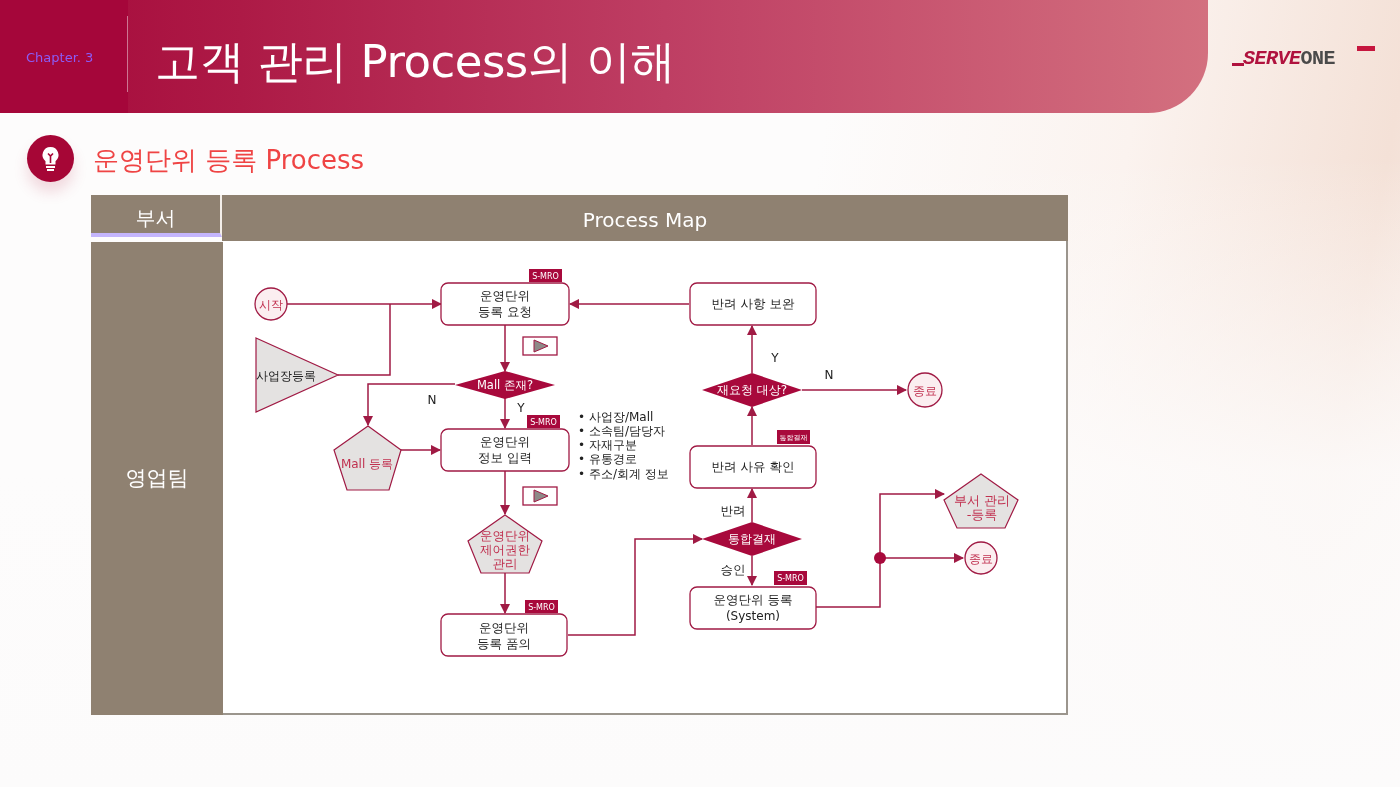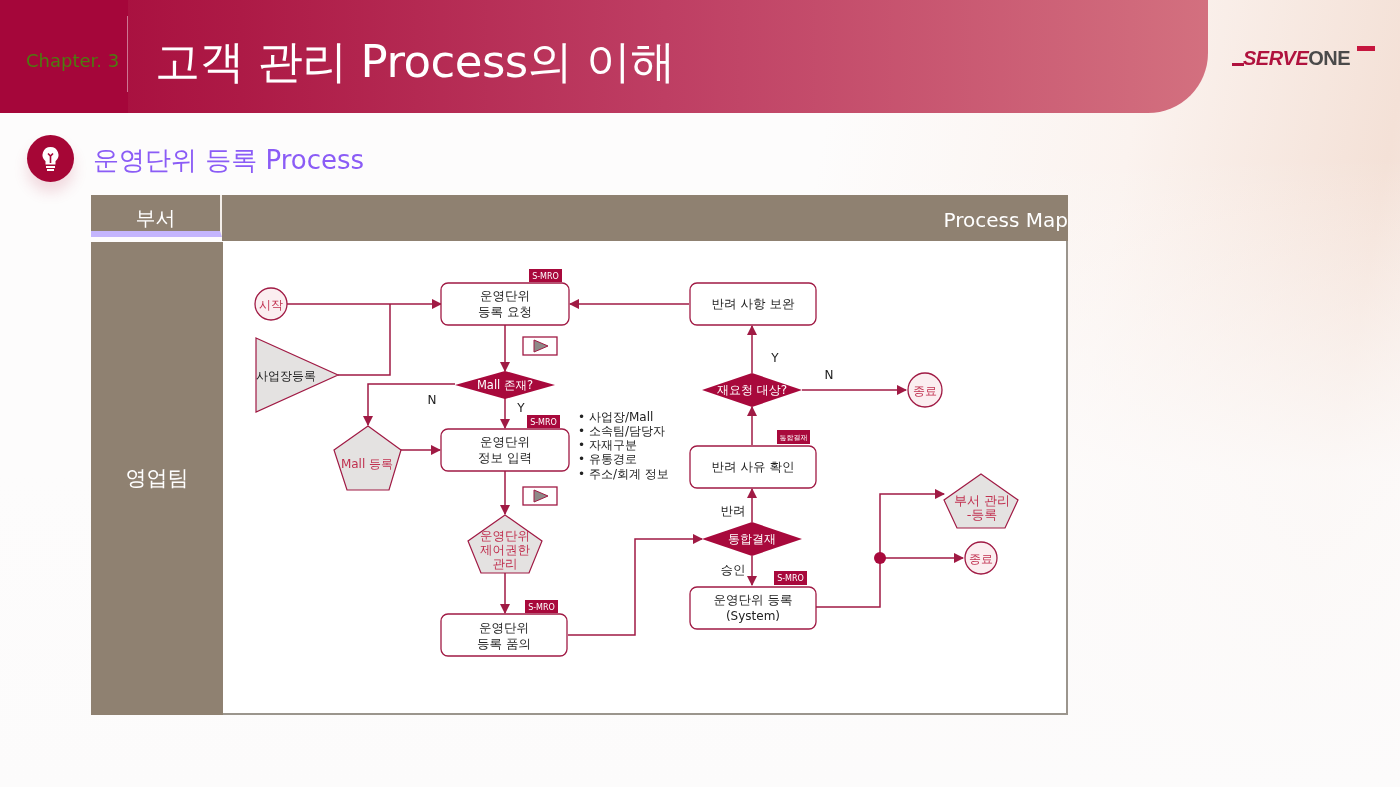--- a/index.html
+++ b/index.html
@@ -19,54 +19,54 @@
   }
   .header-left {
     position: absolute; left: 0; top: 0; width: 128px; height: 113px;
     background: #a5063a;
   }
   .header-divider {
     position: absolute; left: 127px; top: 16px; width: 1px; height: 76px;
     background: rgba(255,255,255,0.45);
   }
   .chapter {
-    position: absolute; left: 26px; top: 50px; color: #4d7c0f; font-size: 18px;
+    position: absolute; left: 26px; top: 50px; color: #8b5cf6; font-size: 13px;
   }
   .page-title {
     position: absolute; left: 155px; top: 32px; color: #fff; font-size: 45px; letter-spacing: -0.5px;
   }
   .logo {
     position: absolute; left: 1232px; top: 44px; height: 30px; width: 150px;
   }
   .logo .bar-left { position: absolute; left: 0; top: 19px; width: 12px; height: 3px; background: #b0123e; }
   .logo .bar-right { position: absolute; left: 125px; top: 2px; width: 18px; height: 5px; background: #c6163e; }
-  .logo .word { position: absolute; left: 11px; top: 3px; font-family: Liberation Sans, sans-serif; font-weight: bold; font-size: 20px; letter-spacing: -0.5px; }
+  .logo .word { position: absolute; left: 11px; top: 3px; font-family: Liberation Mono, monospace; font-weight: bold; font-size: 20px; letter-spacing: -0.5px; }
   .logo .serve { color: #b0123e; font-style: italic; }
   .logo .one { color: #4a4a4a; }
 
   .section-icon {
     position: absolute; left: 27px; top: 135px; width: 47px; height: 47px; border-radius: 50%;
     background: #a60636; box-shadow: 0 10px 14px rgba(190,60,90,0.18);
   }
   .section-icon svg { position: absolute; left: 0; top: 0; }
   .section-title {
-    position: absolute; left: 93px; top: 143px; font-size: 26px; color: #8b5cf6;
+    position: absolute; left: 93px; top: 143px; font-size: 26px; color: #ef4444;
   }
 
   .table {
     position: absolute; left: 91px; top: 195px; width: 977px; height: 520px;
   }
   .hdr-dept {
     position: absolute; left: 0; top: 0; width: 131px; height: 42px; background: #8f8171;
     color: #fff; font-size: 20px; text-align: center; line-height: 46px;
-    border-right: 2px solid #f4efea; border-bottom: 6px solid #c4b5fd; box-sizing: border-box;
+    border-right: 2px solid #f4efea; border-bottom: 4px solid #c4b5fd; box-sizing: border-box;
   }
   .hdr-map {
     position: absolute; left: 131px; top: 0; width: 846px; height: 46px; background: #8f8171;
-    color: #fff; font-size: 20px; text-align: right; line-height: 50px;
+    color: #fff; font-size: 20px; text-align: center; line-height: 50px;
   }
   .dept-col {
     position: absolute; left: 0; top: 47px; width: 132px; height: 473px; background: #8f8171;
     color: #fff; font-size: 21px; text-align: center;
   }
   .dept-col span { position: absolute; left: 0; width: 132px; top: 222px; text-align: center; }
   .map-area {
     position: absolute; left: 132px; top: 46px; width: 845px; height: 474px; background: #fff;
     border-right: 2px solid #9b958d; border-bottom: 2px solid #9b958d; box-sizing: border-box;
   }

